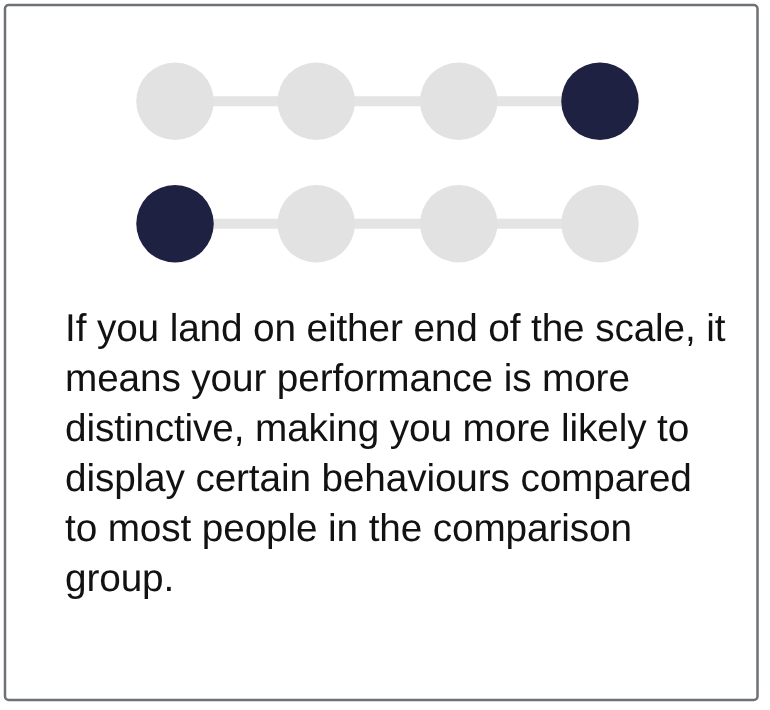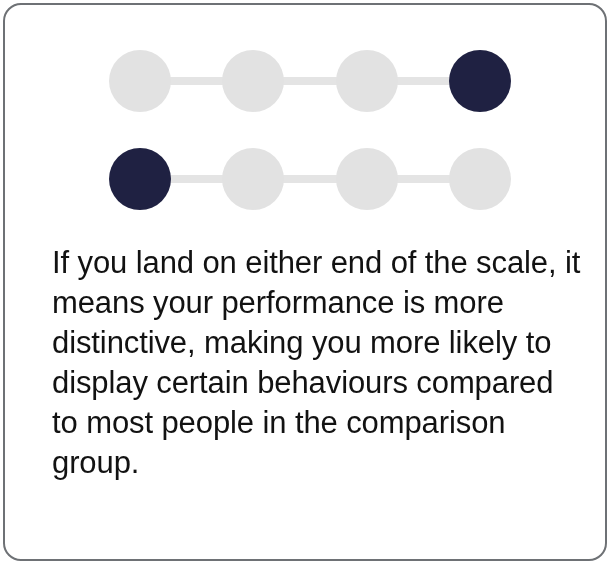--- a/index.html
+++ b/index.html
@@ -17,21 +17,21 @@
   
   .card {
     position: absolute;
     left: 3px;
     top: 3px;
     width: 604px;
     height: 558px;
     box-sizing: border-box;
     background: #ffffff;
     border: 2px solid #6e7175;
-    border-radius: 18px;
+    border-radius: 4px;
   }
 
   
   .scales {
     position: absolute;
     left: 104px;
     top: 45px;
     width: 406px;
   }
   .scale-row {

